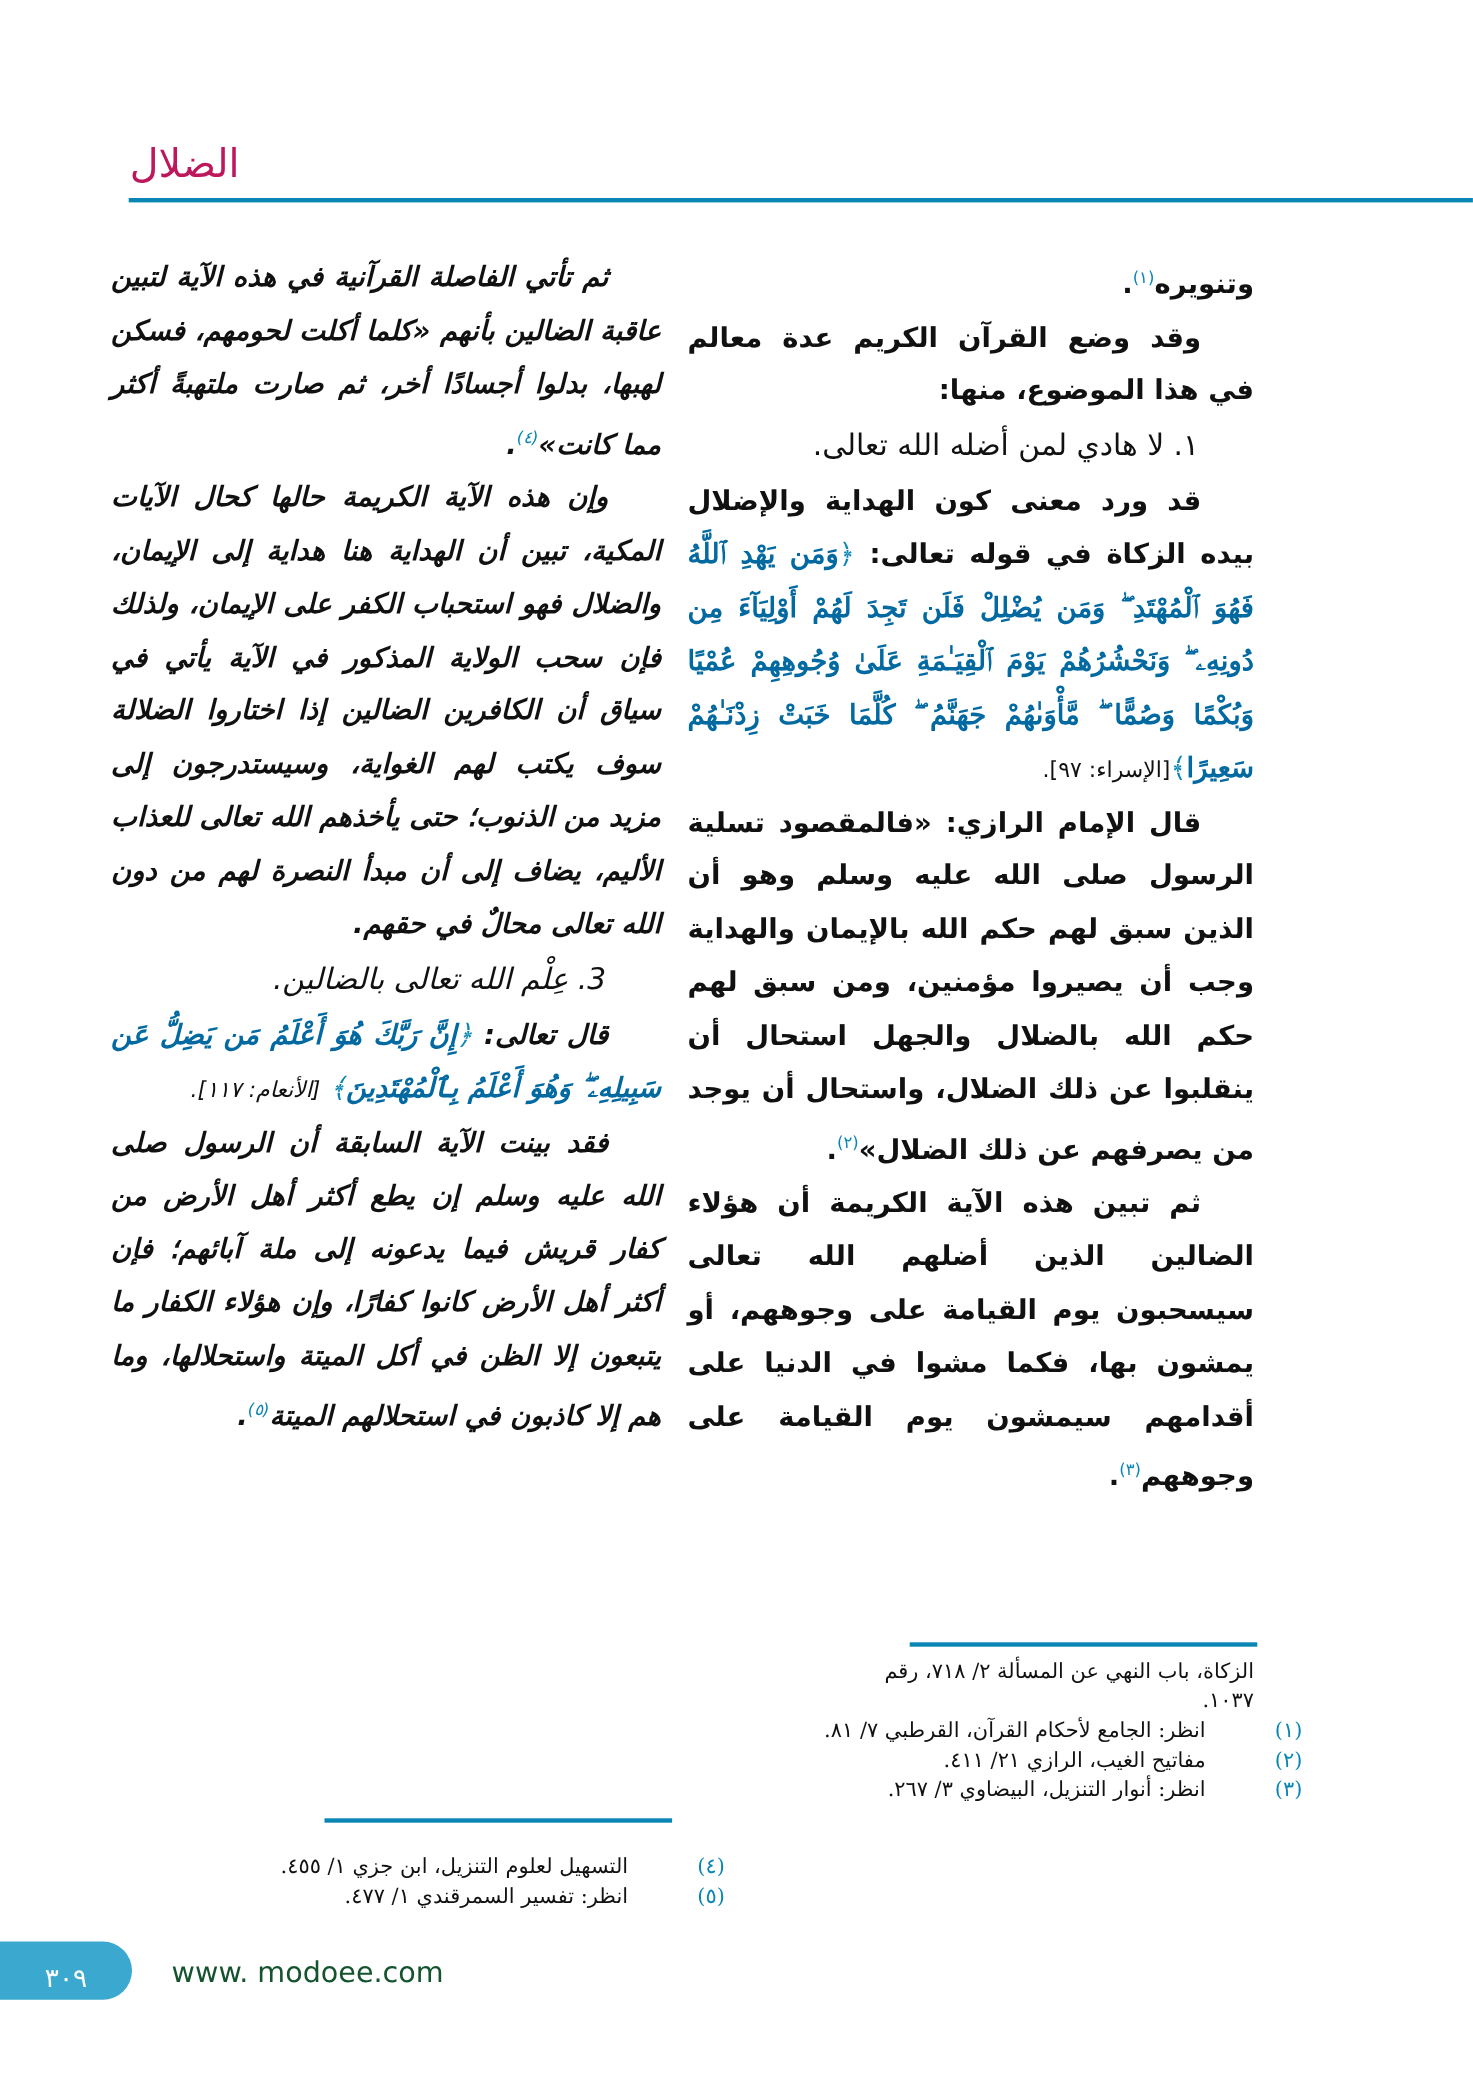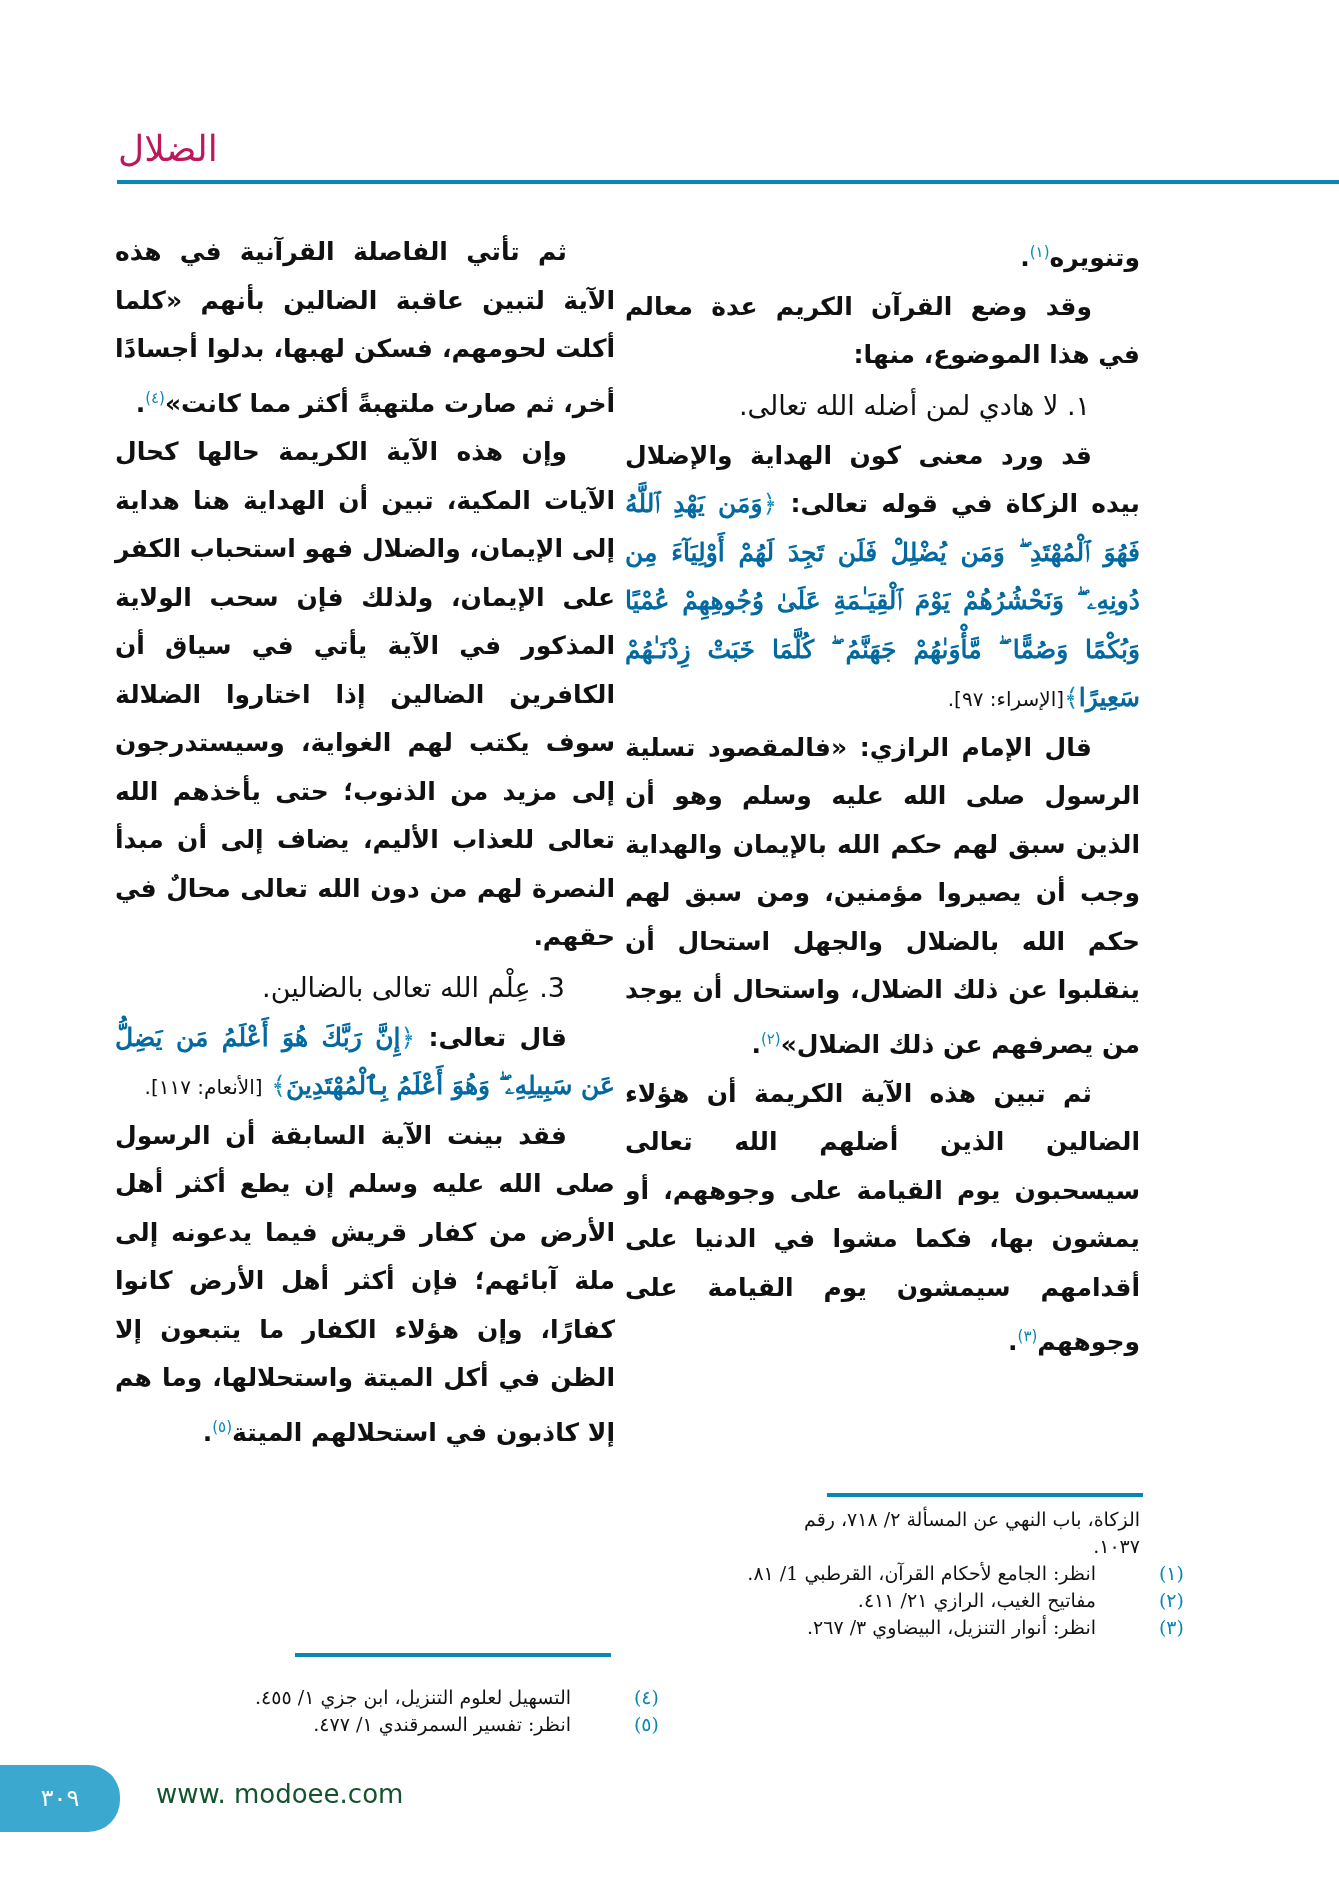--- a/index.html
+++ b/index.html
@@ -14,21 +14,21 @@
     }
     .header-rule {
       position: absolute; left: 117px; top: 180px; width: 1222px; height: 4px;
       background: #0a86b5;
     }
     .col {
       position: absolute; top: 228px; width: 510px;
       direction: rtl; text-align: justify; text-align-last: right;
     }
     .col-right { left: 625px; width: 515px; }
-    .col-left { left: 115px; width: 500px; }
+    .col-left { left: 101px; width: 500px; font-style: italic; }
     .para {
       font-family: "DejaVu Sans", sans-serif; font-weight: bold;
       font-size: 25px; line-height: 48.5px; margin: 0; text-indent: 48px;
     }
     .para.noindent { text-indent: 0; }
     .heading {
       font-family: "DejaVu Sans", sans-serif; font-size: 27px; line-height: 52px;
       margin: 0; padding-right: 50px;
     }
     .verse {
@@ -46,21 +46,21 @@
     }
     .footnotes {
       position: absolute; direction: rtl; text-align: right;
       font-family: "DejaVu Serif", serif; font-size: 19px; line-height: 27px;
     }
     .footnotes p { margin: 0; }
     .fn-num { color: #0a86b5; display: inline-block; width: 44px; }
     .fn-cont { padding-right: 0; }
     .fn-item { padding-right: 44px; text-indent: -44px; }
     .page-badge {
-      position: absolute; left: 0; top: 1765px; width: 120px; height: 67px;
+      position: absolute; left: 0; top: 1765px; width: 120px; height: 53px;
       background: #3aa8cf; border-radius: 0 32px 32px 0;
       color: #fff; font-size: 24px; line-height: 67px; text-align: center;
       font-family: "DejaVu Sans", sans-serif;
     }
     .site-url {
       position: absolute; left: 156px; top: 1779px;
       font-family: "DejaVu Sans", sans-serif; font-size: 26px; color: #14532d;
     }
   </style>
 </head>
@@ -99,21 +99,21 @@
     <span class="ref">[الأنعام: ١١٧].</span>
   </p>
   <p class="para">
     <span>فقد بينت الآية السابقة أن الرسول صلى الله عليه وسلم إن يطع أكثر أهل الأرض من كفار قريش فيما يدعونه إلى ملة آبائهم؛ فإن أكثر أهل الأرض كانوا كفارًا، وإن هؤلاء الكفار ما يتبعون إلا الظن في أكل الميتة واستحلالها، وما هم إلا كاذبون في استحلالهم الميتة</span><sup class="fn">(٥)</sup><span>.</span>
   </p>
 </div>
 
 <div class="fn-rule" style="left:827px; top:1493px; width:316px;"></div>
 <div class="footnotes" style="left:625px; top:1506px; width:515px;text-align:right;">
   <p class="fn-cont"><span>الزكاة، باب النهي عن المسألة ٢/ ٧١٨، رقم</span><br><span>١٠٣٧.</span></p>
-  <p class="fn-item"><span class="fn-num">(١)</span><span>انظر: الجامع لأحكام القرآن، القرطبي 1/ ٨١.</span></p>
+  <p class="fn-item"><span class="fn-num">(١)</span><span>انظر: الجامع لأحكام القرآن، القرطبي ٧/ ٨١.</span></p>
   <p class="fn-item"><span class="fn-num">(٢)</span><span>مفاتيح الغيب، الرازي ٢١/ ٤١١.</span></p>
   <p class="fn-item"><span class="fn-num">(٣)</span><span>انظر: أنوار التنزيل، البيضاوي ٣/ ٢٦٧.</span></p>
 </div>
 
 <div class="fn-rule" style="left:295px; top:1653px; width:316px;"></div>
 <div class="footnotes" style="left:115px; top:1666px; width:500px;margin-top:18px;">
   <p class="fn-item"><span class="fn-num">(٤)</span><span>التسهيل لعلوم التنزيل، ابن جزي ١/ ٤٥٥.</span></p>
   <p class="fn-item"><span class="fn-num">(٥)</span><span>انظر: تفسير السمرقندي ١/ ٤٧٧.</span></p>
 </div>
 

